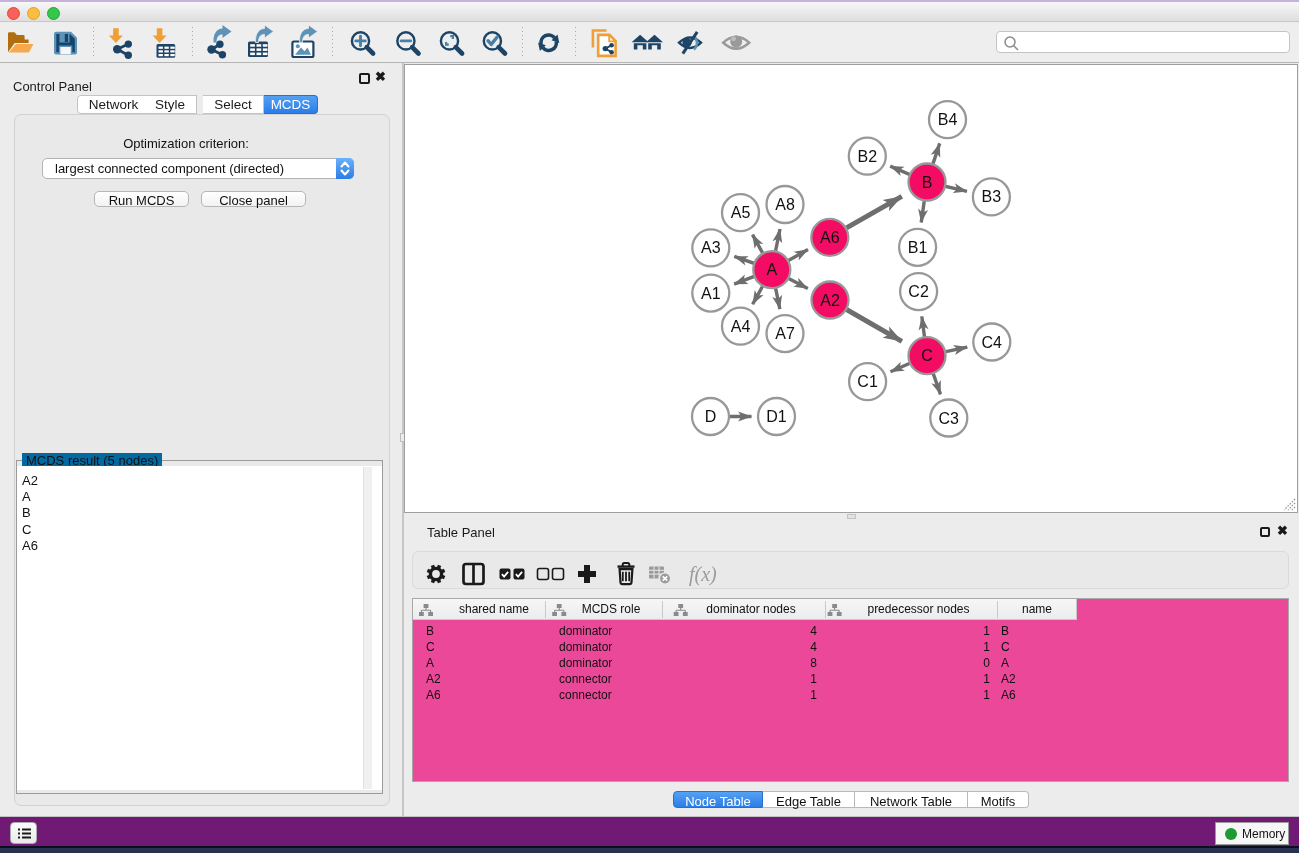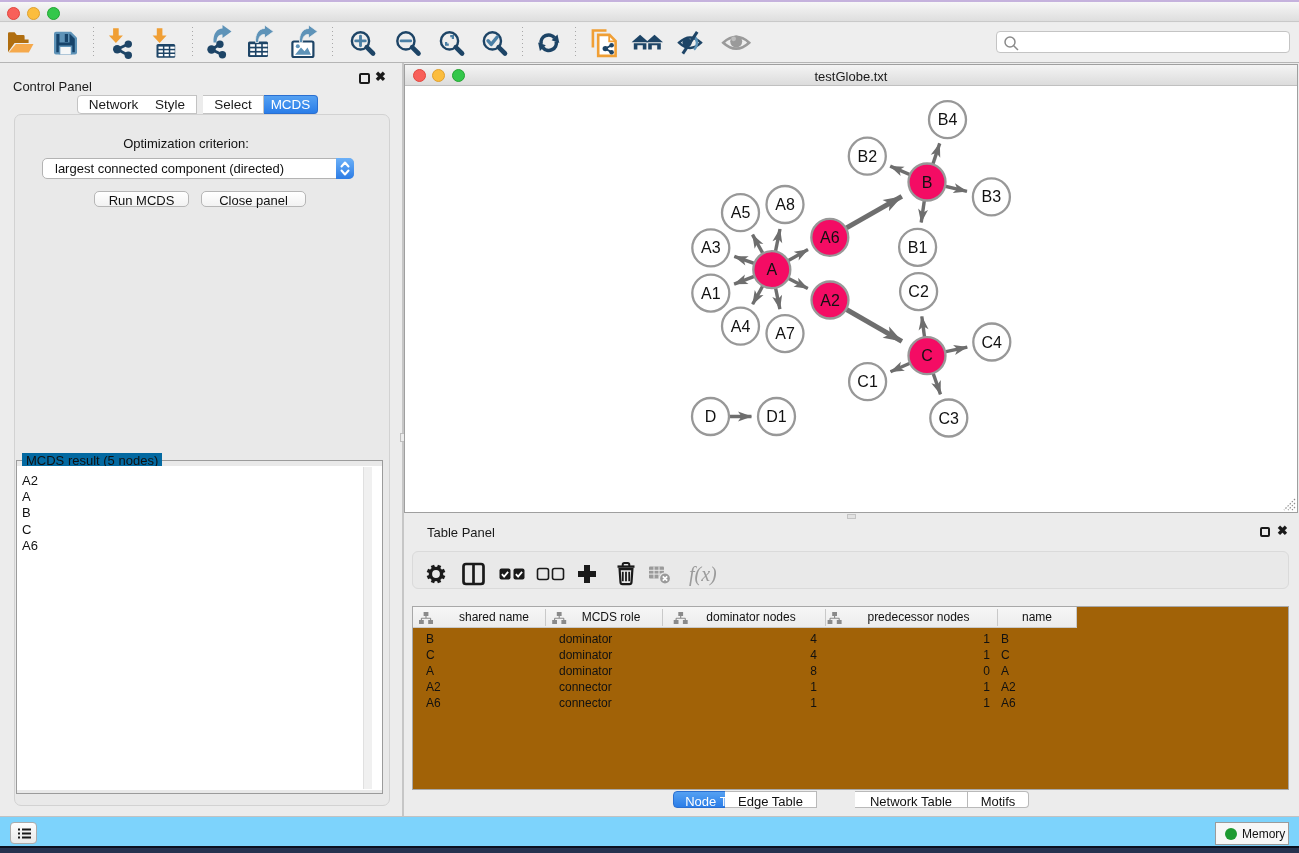--- a/index.html
+++ b/index.html
@@ -30,28 +30,28 @@
 #cp-divider { left:402px; top:63px; width:2px; height:754px; background:#c6c6c6; }
 
 #nw { left:404px; top:64px; width:894px; height:449px; border:1px solid #9f9f9f; background:#fff; }
 #nw-titlebar { left:0; top:0; width:892px; height:21px; background:linear-gradient(#f4f4f4,#dcdcdc); border-bottom:1px solid #c0c0c0; }
 #nw-title { left:0; top:4px; width:892px; text-align:center; font-size:13px; color:#1a1a1a; }
 
 #tp-title { left:427px; top:525px; font-size:13px; color:#1a1a1a; }
 #tp-float { left:1260px; top:527px; width:10px; height:10px; border:2px solid #1a1a1a; border-radius:2px; }
 #tp-close { left:1277px; top:523px; font-size:13px; font-weight:bold; color:#1a1a1a; }
 #tp-toolbar { left:412px; top:551px; width:877px; height:38px; background:#e9e9e9; border:1px solid #dadada; border-radius:6px; }
-#tbl { left:412px; top:598px; width:877px; height:184px; background:#a16207; border:1px solid #a8a8a8;margin-top:8px; }
+#tbl { left:412px; top:598px; width:877px; height:184px; background:#ec4899; border:1px solid #a8a8a8; }
 #tbl-head { position:absolute; left:0; top:0; width:664px; height:21px; background:linear-gradient(#f6f6f6,#ececec); border-bottom:1px solid #c9c9c9; border-right:1px solid #c9c9c9; }
 .hsep { position:absolute; top:2px; height:17px; width:1px; background:#c9c9c9; }
 .hcell { position:absolute; top:3px; font-size:12px; color:#111; text-align:center; }
 .trow { position:absolute; font-size:12px; color:#111; height:16px; line-height:16px; }
 .btab { position:absolute; top:791px; height:17px; background:#fff; border:1px solid #b9b9b9; border-left:none; font-size:13px; text-align:center; line-height:19px; color:#111; }
 #statusline { left:0; top:816px; width:1299px; height:1px; background:#c2c2c2; }
-#statusbar { left:0; top:817px; width:1299px; height:29px; background:#7dd3fc; }
+#statusbar { left:0; top:817px; width:1299px; height:29px; background:#701a75; }
 #sb-btn { position:absolute; left:10px; top:5px; width:27px; height:22px; background:linear-gradient(#fdfdfd,#e9e9e9); border:1px solid #ababab; border-radius:4px; }
 #mem-btn { position:absolute; left:1215px; top:5px; width:74px; height:23px; background:#f7f7f7; border:1px solid #9b9b9b; font-size:12px; color:#111; }
 #bottomstrip { left:0; top:846px; width:1299px; height:7px; background:#26324f; border-top:2px solid #0b101f; }
 </style>
 </head>
 <body>
 <div class="abs" id="topstrip"></div>
 <div class="abs" id="titlebar">
   <div class="tl" style="left:7px;background:#f8605a;border:1px solid #e2463d;"></div>
   <div class="tl" style="left:27px;background:#fbbd3e;border:1px solid #e0a02e;"></div>
@@ -194,26 +194,20 @@
 <div class="btn" style="left:201px;width:105px;">Close panel</div>
 <div class="abs" id="grp"></div>
 <div class="abs" id="grp-label">MCDS result (5 nodes)</div>
 <div class="abs" id="grp-list">A2<br>A<br>B<br>C<br>A6</div>
 <div class="abs" id="grp-scroll"></div>
 <div class="abs" id="cp-divider"></div>
 <div class="abs" style="left:400px;top:433px;width:7px;height:9px;background:#ececec;border:1px solid #bdbdbd;"></div>
 <div class="abs" style="left:847px;top:514px;width:9px;height:5px;background:#e2e2e2;border:1px solid #c4c4c4;"></div>
 
 <div class="abs" id="nw">
-  <div class="abs" id="nw-titlebar">
-    <div class="tl" style="left:8px;top:4px;background:#f8605a;border:1px solid #e2463d;"></div>
-    <div class="tl" style="left:27px;top:4px;background:#fbbd3e;border:1px solid #e0a02e;"></div>
-    <div class="tl" style="left:47px;top:4px;background:#34c74b;border:1px solid #23a532;"></div>
-    <div class="abs" id="nw-title">testGlobe.txt</div>
-  </div>
   <svg class="abs" style="left:0;top:20px;" width="892" height="422" id="graph">
 <defs>
 <marker id="ah" markerWidth="15" markerHeight="11" refX="14" refY="5.5" orient="auto" markerUnits="userSpaceOnUse">
           <path d="M0.5,0.5 L14.5,5.5 L0.5,10.5 L4,5.5 z" fill="#6e6e6e"></path>
         </marker>
 <marker id="ah2" markerWidth="20" markerHeight="14" refX="19" refY="7" orient="auto" markerUnits="userSpaceOnUse">
           <path d="M0.5,0.5 L19.5,7 L0.5,13.5 L5,7 z" fill="#6e6e6e"></path>
         </marker>
 </defs>
 <line x1="366.8" y1="184.7" x2="347.5" y2="149.6" stroke="#6e6e6e" stroke-width="3.4" marker-end="url(#ah)"></line>
@@ -404,21 +398,21 @@
 <div class="trow" style="left:437px;top:71.5px;width:140px;text-align:right;">1</div>
 <div class="trow" style="left:588px;top:71.5px;width:80px;">A2</div>
 <div class="trow" style="left:13px;top:87.5px;width:120px;">A6</div>
 <div class="trow" style="left:146px;top:87.5px;width:100px;">connector</div>
 <div class="trow" style="left:264px;top:87.5px;width:140px;text-align:right;">1</div>
 <div class="trow" style="left:437px;top:87.5px;width:140px;text-align:right;">1</div>
 <div class="trow" style="left:588px;top:87.5px;width:80px;">A6</div>
 </div>
 <div>
 <div class="btab" style="left:673px;width:90px;background:linear-gradient(#55a1f2,#2a7de8);color:#fff;border:1px solid #2a6fd0;border-radius:4px 0 0 4px;">Node Table</div>
-<div class="btab" style="left:725px;width:92px;">Edge Table</div>
+<div class="btab" style="left:763px;width:92px;">Edge Table</div>
 <div class="btab" style="left:855px;width:113px;">Network Table</div>
 <div class="btab" style="left:968px;width:61px;border-radius:0 4px 4px 0;">Motifs</div>
 </div>
 <div class="abs" id="statusline"></div>
 <div class="abs" id="statusbar">
   <div id="sb-btn">
       <svg width="25" height="20" style="position:absolute;left:1px;top:1px;">
         <g stroke="#1a1a1a" stroke-width="2">
           <line x1="6" y1="5.5" x2="8" y2="5.5"></line>
           <line x1="10" y1="5.5" x2="19" y2="5.5"></line>

